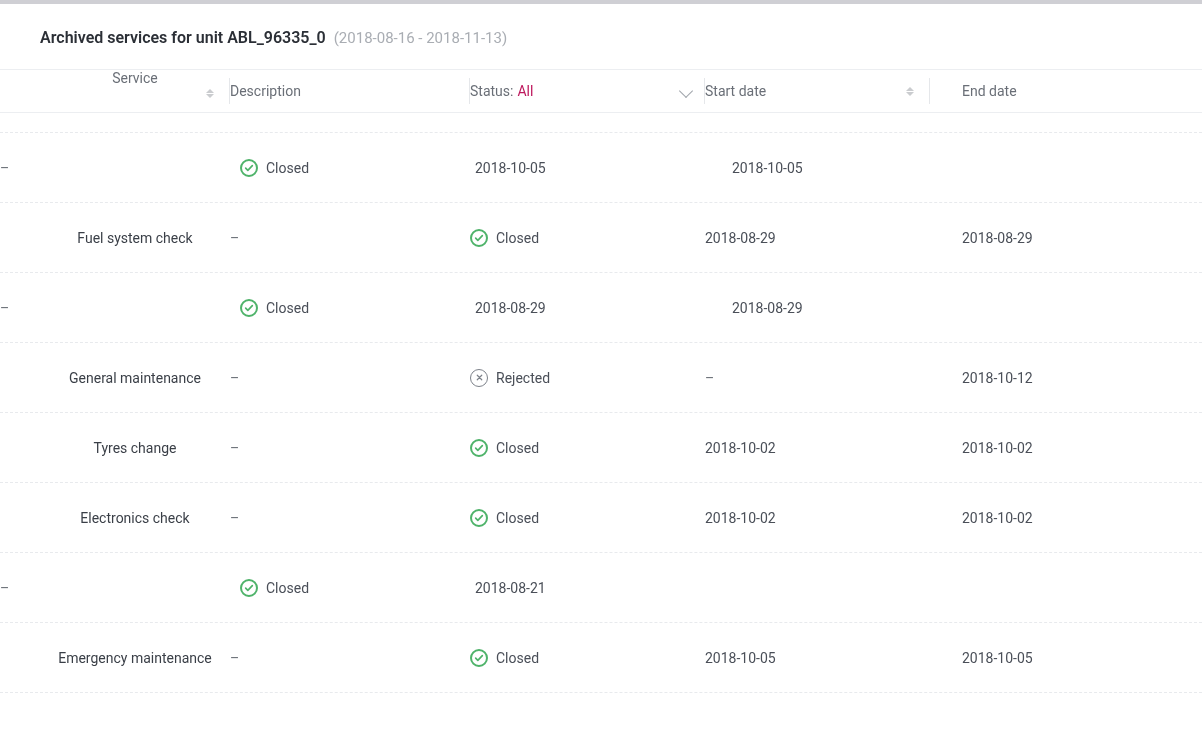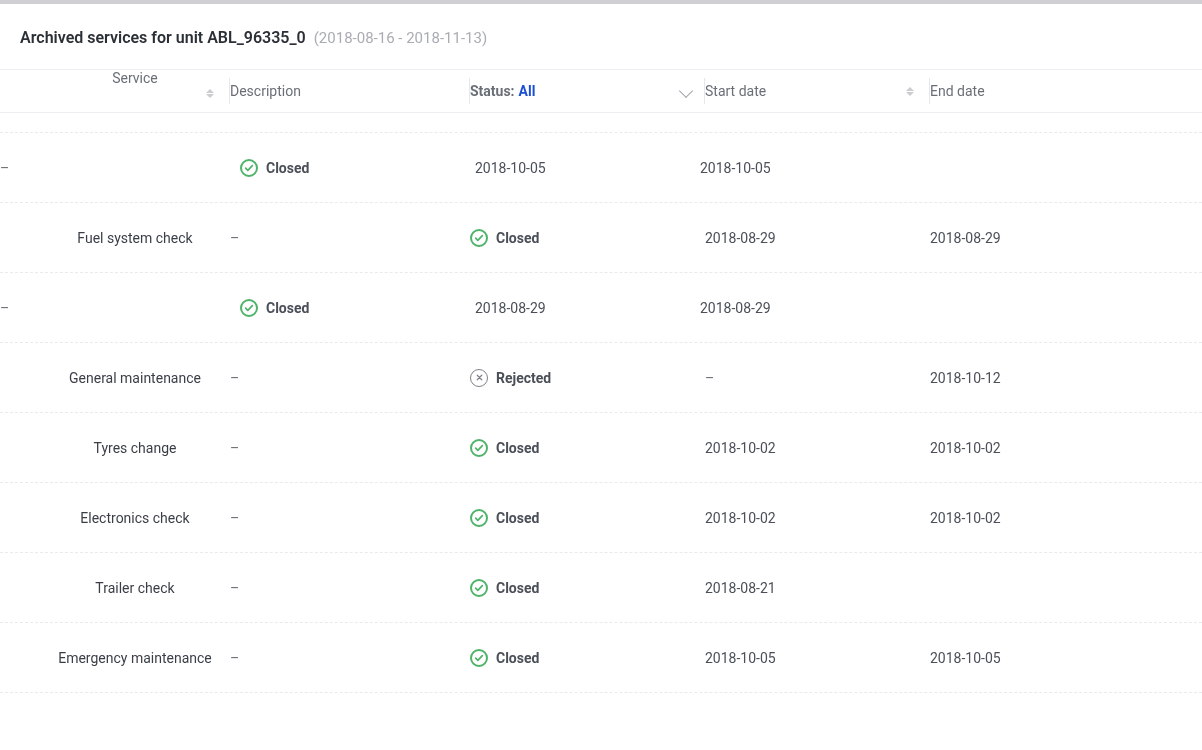--- a/index.html
+++ b/index.html
@@ -9,21 +9,21 @@
     height: 750px;
     background: #ffffff;
     border-top: 4px solid #cfcfd4;
     position: relative;
     overflow: hidden;
   }
   .content {
     padding: 24px 0 0 0;
   }
   .title-row {
-    padding: 0 40px 22px 20px;
+    padding: 0 40px 22px 40px;
   }
   .title-main {
     font-size: 16px;
     font-weight: 600;
     color: #2b2f36;
     display: inline;
   }
   .title-range {
     font-size: 15px;
     color: #a9adb3;
@@ -37,43 +37,43 @@
     display: flex;
     align-items: center;
     height: 44px;
     border-top: 1px solid #eceef1;
     border-bottom: 1px solid #eceef1;
     color: #6a6f77;
     font-size: 14px;
   }
   .col-service   { width: 230px; padding-left: 40px; flex-direction: column; }
   .col-desc      { width: 240px; }
-  .col-status    { width: 235px; font-weight: bold; }
+  .col-status    { width: 235px; }
   .col-start     { width: 225px; }
-  .col-end       { flex: 1; padding-right: 40px; }
+  .col-end       { flex: 1; padding-right: 40px; margin-left: 32px; }
   .th-cell { display:flex; align-items:center; position:relative; height:100%; }
   .th-cell .lbl { flex: 0 0 auto; }
   .th-sep { position:absolute; right:0; top:8px; bottom:8px; width:1px; background:#e5e7ea; }
   .sort {
     width:10px; height:14px; margin-left:auto; margin-right:14px;
     display:flex; flex-direction:column; justify-content:center; gap:1px;
     opacity:.35;
   }
   .sort .tri-up, .sort .tri-dn {
     width:0; height:0; border-left:4px solid transparent; border-right:4px solid transparent;
   }
   .sort .tri-up { border-bottom:4px solid #6a6f77; }
   .sort .tri-dn { border-top:4px solid #6a6f77; }
   .chev {
     width:10px; height:10px; margin-left:auto; margin-right:14px;
     border-right:1.5px solid #8a8f97; border-bottom:1.5px solid #8a8f97;
     transform: rotate(45deg); opacity:.8;
   }
   .status-prefix { color:#6a6f77; }
-  .status-val { color:#1d4ed8; margin-left:4px; }
+  .status-val { color:#be185d; margin-left:4px; }
   .tbody { position:relative; }
   .scroll-clip {
     position: relative;
     height: 620px;         
     overflow: hidden;
   }
   .partial-row, .row {
     display:flex; align-items:center; height:70px;
     border-bottom:1px dashed #e8eaed;
     color:#4a4f58; font-size:14px;
@@ -254,21 +254,20 @@
                       <path d="M2 6.2 L4.6 8.8 L10 3.2" fill="none" stroke="#4fb36a" stroke-width="2" stroke-linecap="round" stroke-linejoin="round"></path>
                     </svg>
                   </span>
                   <span>Closed</span>
                 </span>
               </div>
               <div class="cell col-start ">2018-10-02</div>
               <div class="cell col-end">2018-10-02</div>
             </div>
             <div class="row">
-              <div class="cell col-service">Trailer check</div>
               <div class="cell col-desc dash">–</div>
               <div class="cell col-status">
                 <span class="status-cell">
                   <span class="icon-closed">
                     <svg viewBox="0 0 12 12">
                       <path d="M2 6.2 L4.6 8.8 L10 3.2" fill="none" stroke="#4fb36a" stroke-width="2" stroke-linecap="round" stroke-linejoin="round"></path>
                     </svg>
                   </span>
                   <span>Closed</span>
                 </span>

